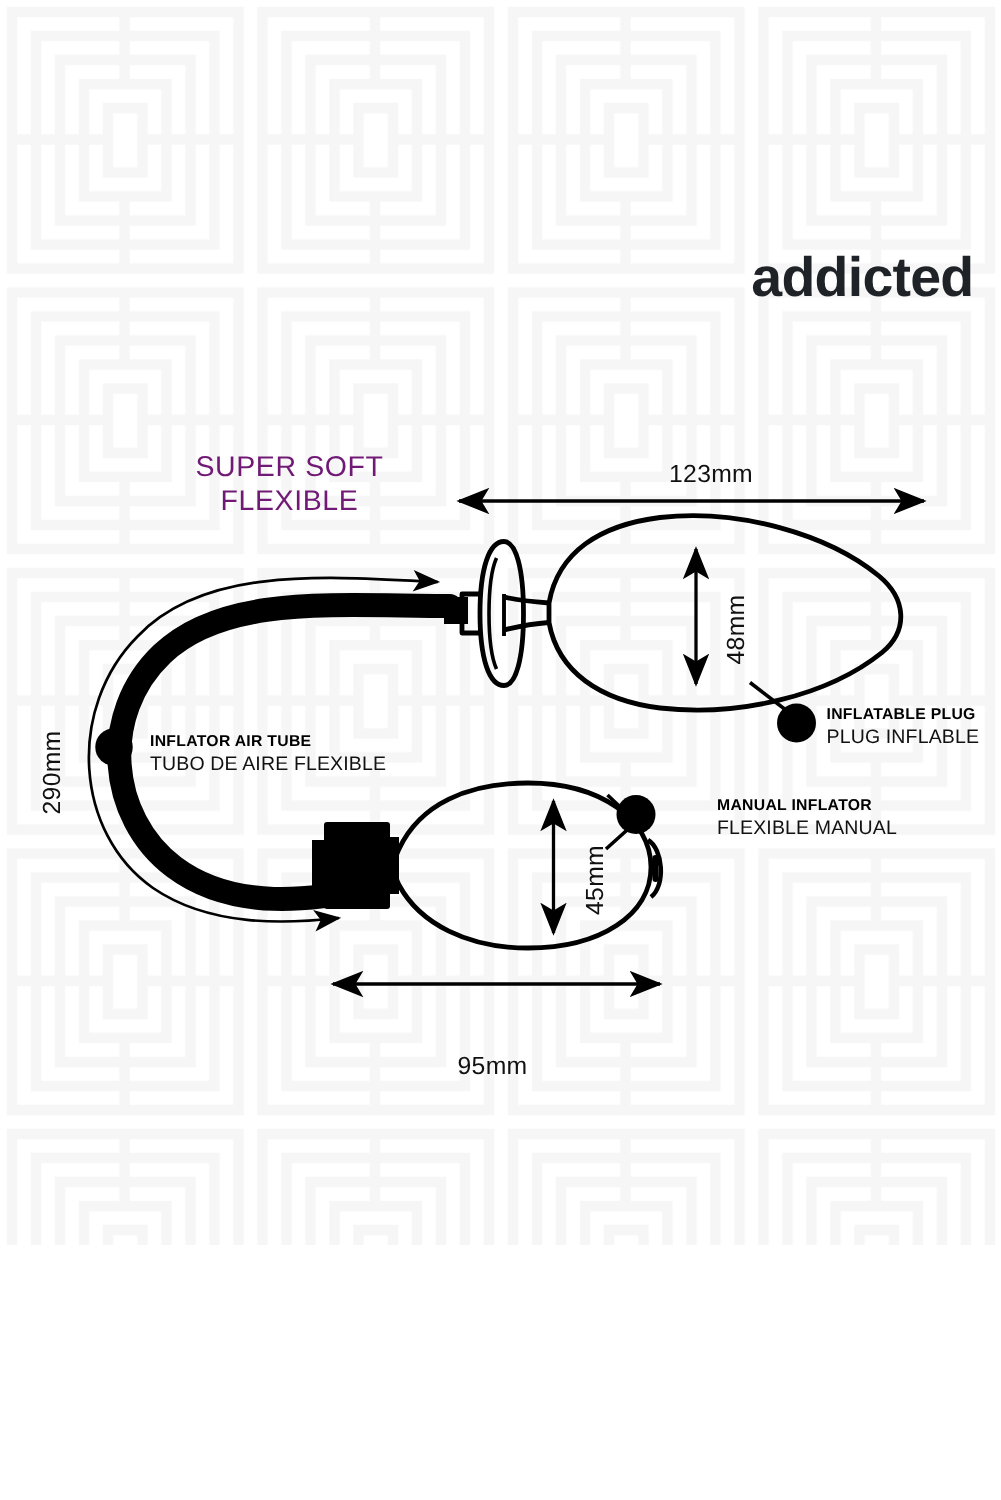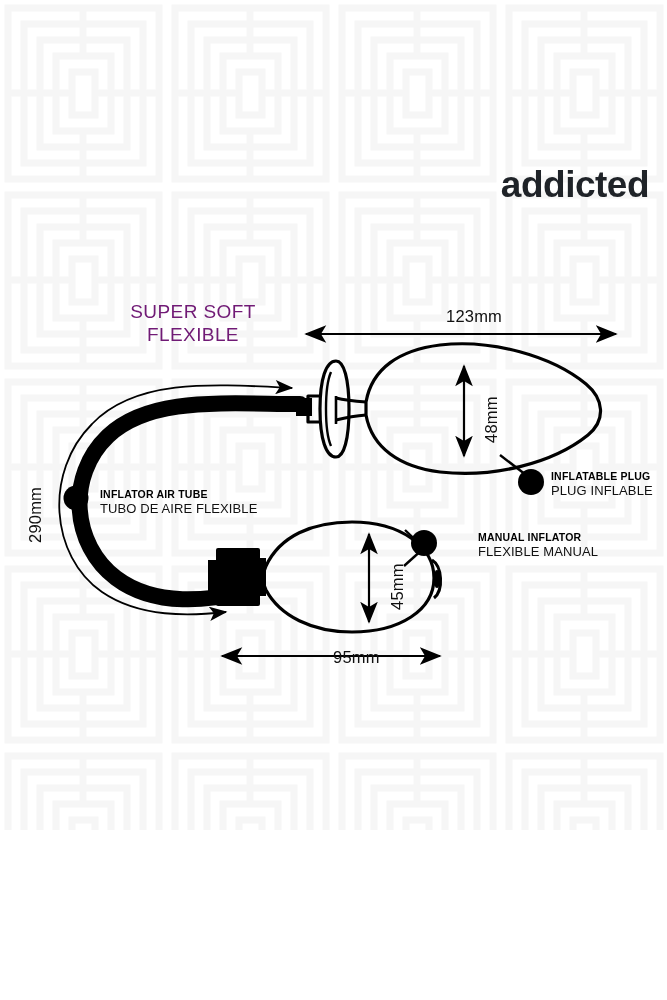--- a/index.html
+++ b/index.html
@@ -201,21 +201,21 @@
   </div>
 
   <div class="dim" style="left:446px; top:307px;">123mm</div>
 
   <div class="dim vert" style="left:482px; top:443px;">48mm</div>
 
   <div class="dim vert" style="left:26px; top:543px;">290mm</div>
 
   <div class="dim vert" style="left:388px; top:610px;">45mm</div>
 
-  <div class="dim" style="left:305px; top:648px;margin-left:28px;">95mm</div>
+  <div class="dim" style="left:305px; top:702px;">95mm</div>
 
   <div class="callout" style="left:100px; top:488px;">
     <div class="en">INFLATOR AIR TUBE</div>
     <div class="es">TUBO DE AIRE FLEXIBLE</div>
   </div>
 
   <div class="callout" style="left:551px; top:470px;">
     <div class="en">INFLATABLE PLUG</div>
     <div class="es">PLUG INFLABLE</div>
   </div>

